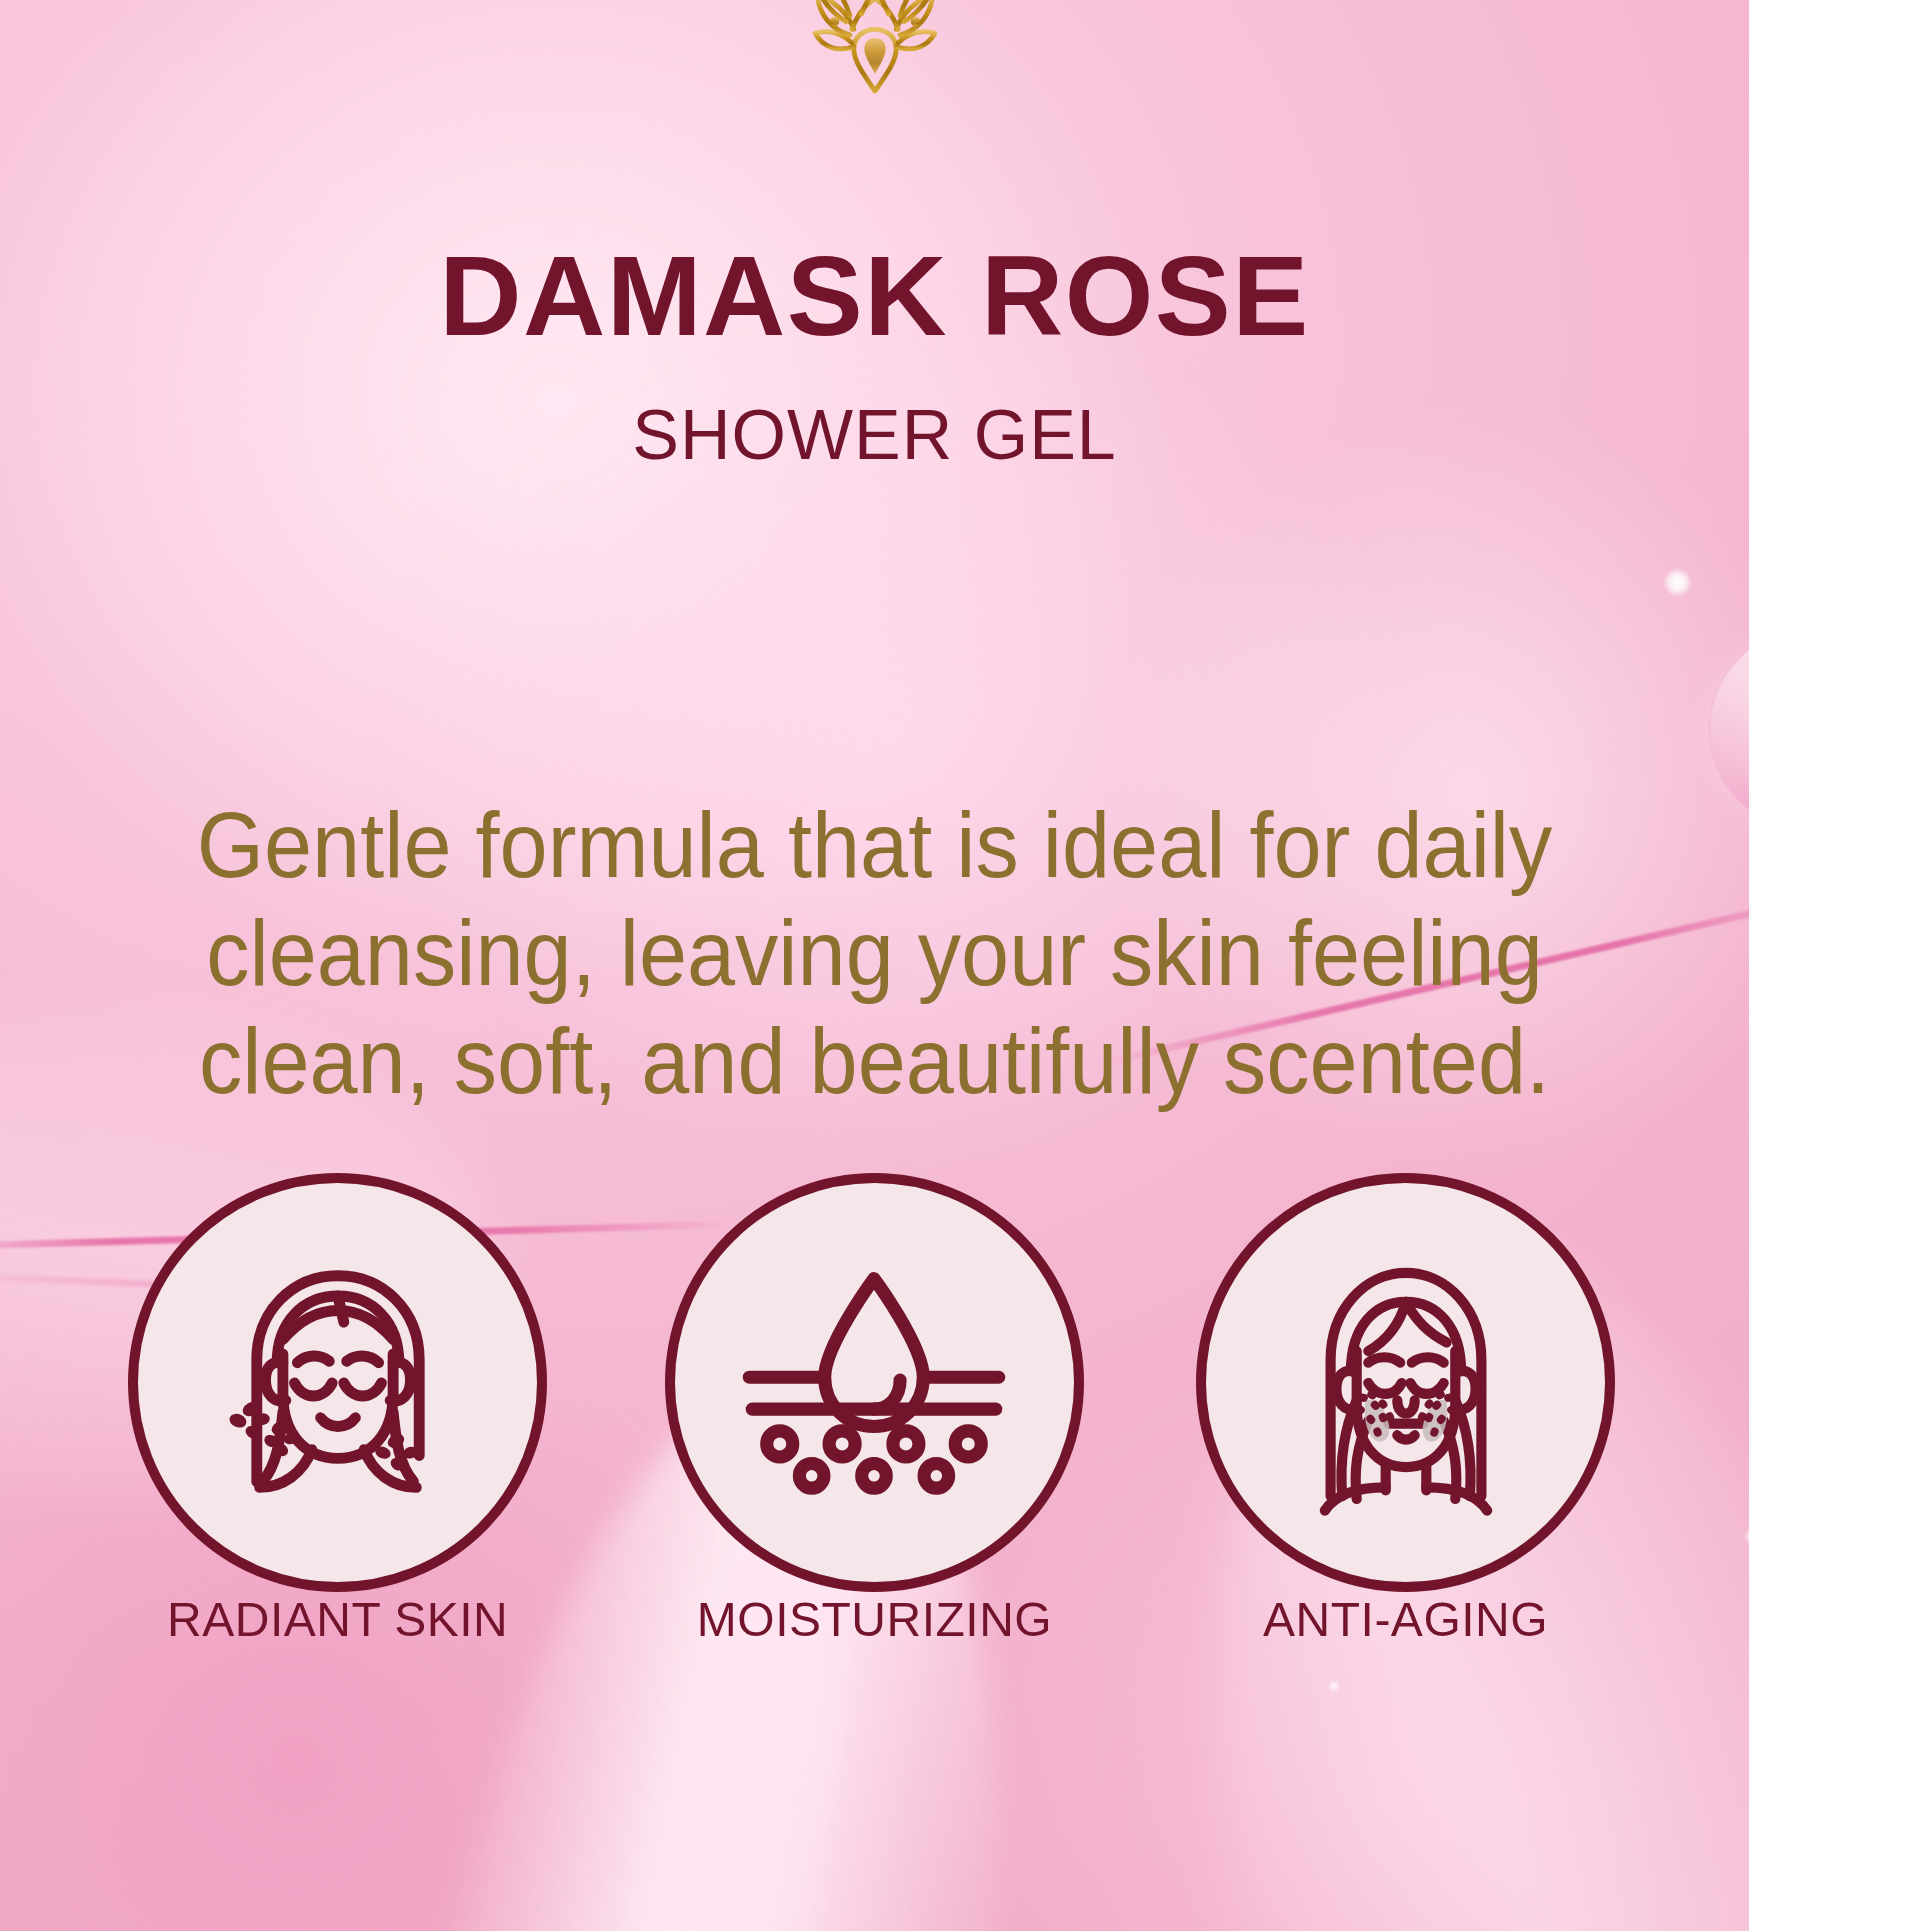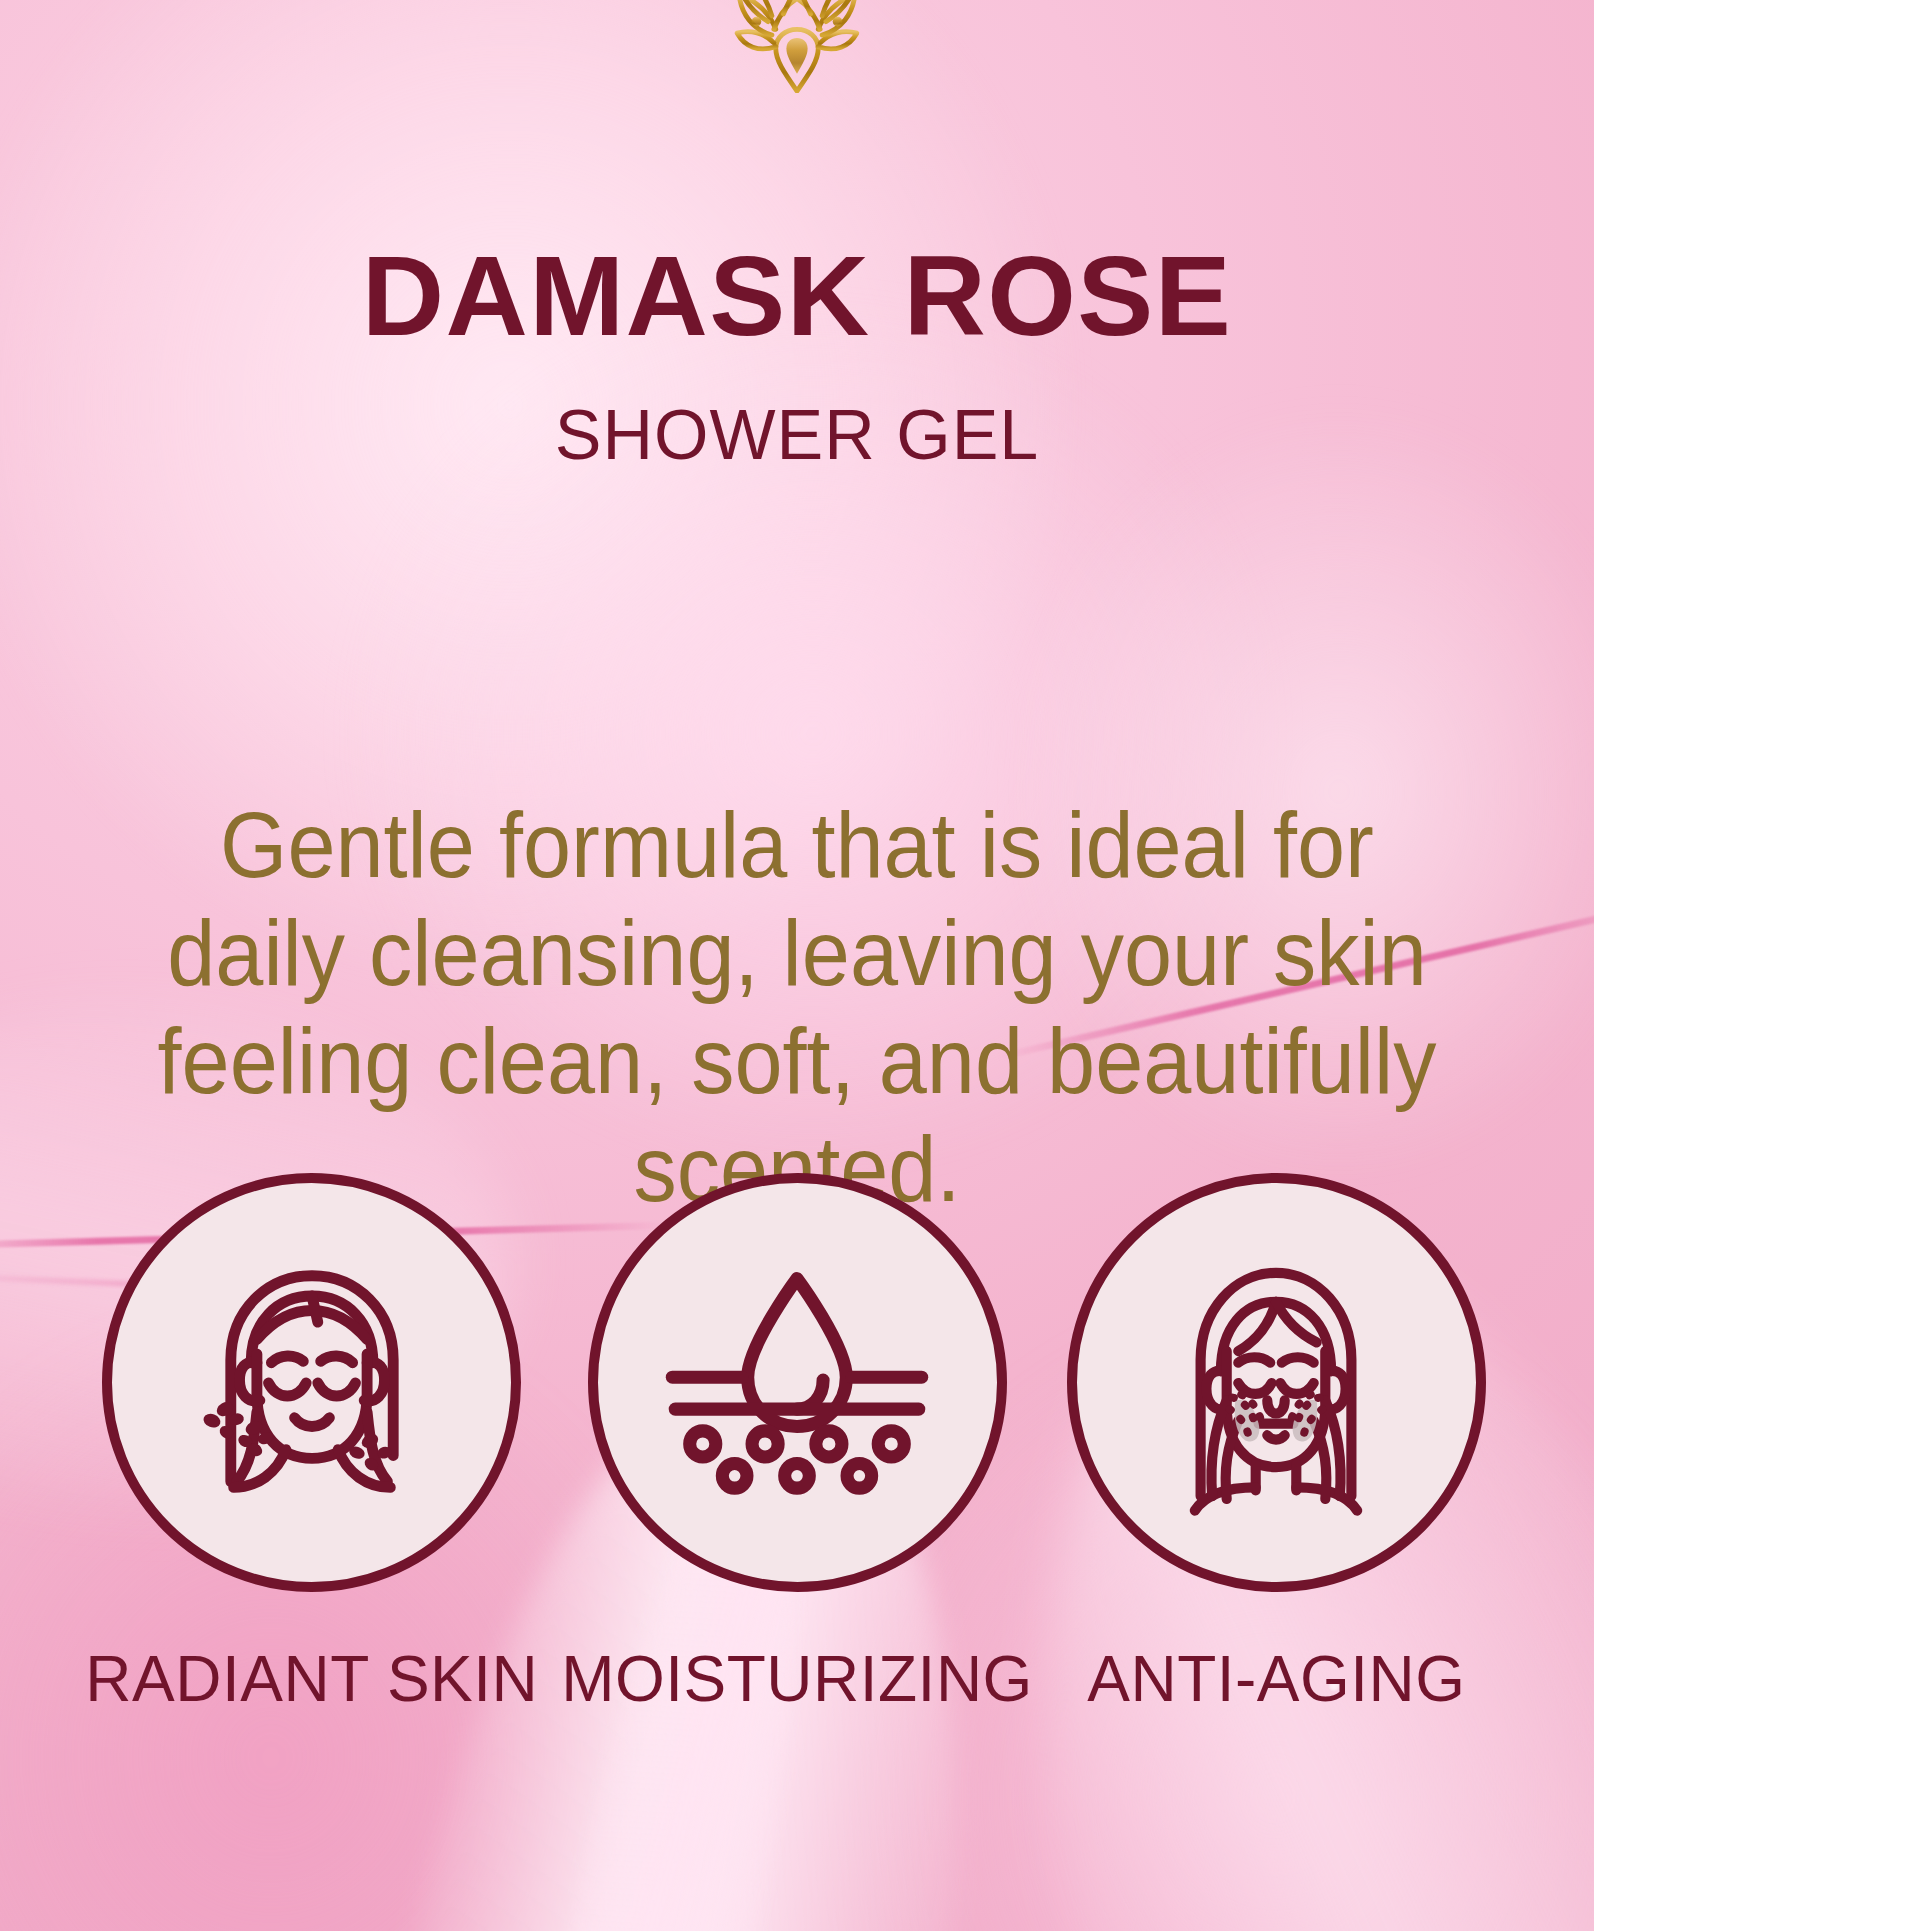--- a/index.html
+++ b/index.html
@@ -5,21 +5,21 @@
   * { margin:0; padding:0; box-sizing:border-box; }
   html,body{ background:#ffffff; }
   body{
     font-family:"Liberation Sans", sans-serif;
     -webkit-font-smoothing:antialiased;
   }
 
   
   .canvas{
     position:relative;
-    width:1594px;
+    width:1749px;
     height:1931px;
     overflow:hidden;
     background:#5eead4;
     isolation:isolate;
   }
 
   
   .bg-base{
     position:absolute; inset:0;
     background:
@@ -212,22 +212,21 @@
   .feature-circle{
     width:419px; height:419px;
     border-radius:50%;
     background:#f4e6e9;
     border:10.6px solid #71142c;
     display:flex; align-items:center; justify-content:center;
     box-sizing:border-box;
   }
   .feature-circle svg{ width:290px; height:290px; display:block; }
   .feature-label{
-    margin-top:50px;
-    font-size:64px;
+    font-size:48px;
     font-weight:400;
     letter-spacing:0.5px;
     color:#71142c;
     white-space:nowrap;
     font-family:"Liberation Sans", sans-serif;
   }
   .f1{ margin-left:-5.8px; }
   .f3{ margin-right:-5.8px; }
 </style>
 </head>

